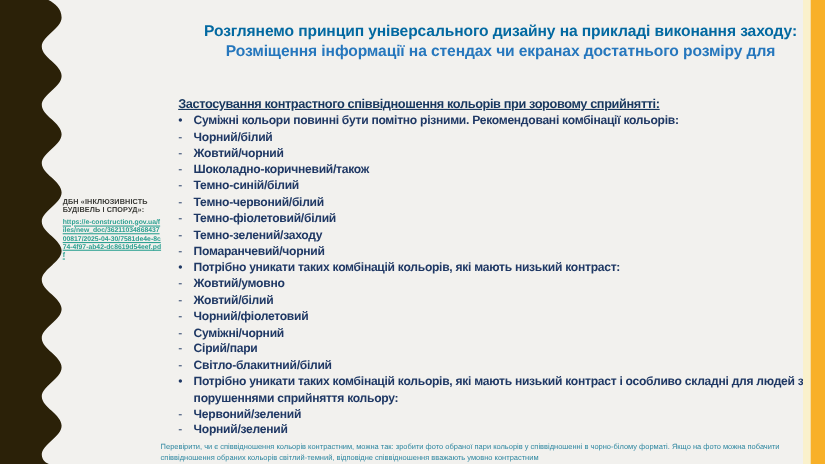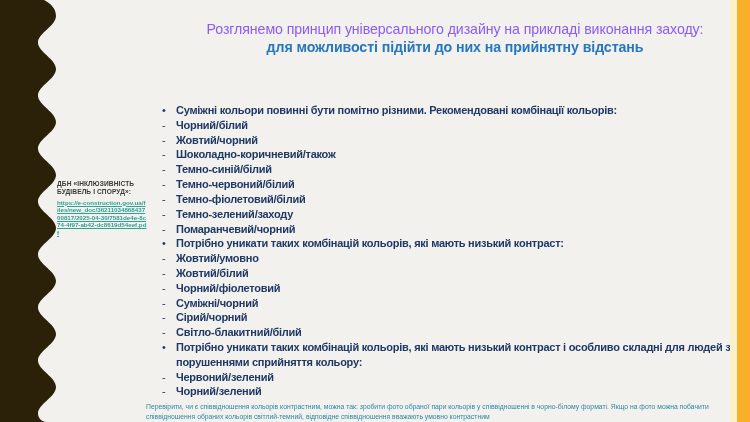--- a/index.html
+++ b/index.html
@@ -5,21 +5,21 @@
   html,body{margin:0;padding:0;}
   .slide{
     position:relative;width:750px;height:422px;overflow:hidden;
     background:#F2F1EE;font-family:"Liberation Sans",sans-serif;
   }
   .wave-band{position:absolute;left:0;top:0;z-index:2;}
   .bar-light{position:absolute;right:13px;top:0;height:422px;width:7px;background:#FAF1CC;z-index:6;}
   .bar-amber{position:absolute;right:0;top:0;height:422px;width:13px;background:#F8B028;z-index:6;}
 
   .title-block{position:absolute;top:21px;left:166px;width:578px;text-align:center;z-index:3;}
-  .title{font-size:14.2px;font-weight:normal;color:#8b5cf6;line-height:17.6px;letter-spacing:-0.1px;}
+  .title{font-size:14.2px;font-weight:bold;color:#0369a1;line-height:17.6px;letter-spacing:-0.1px;}
   .subtitle{font-size:14.2px;font-weight:bold;color:#2677BD;line-height:17.6px;letter-spacing:-0.1px;}
 
   .heading{
     position:absolute;top:88px;left:162px;z-index:3;
     font-size:11.6px;font-weight:bold;color:#17375E;
     text-decoration:underline;letter-spacing:-0.35px;white-space:nowrap;
   }
   .list{
     position:absolute;top:103px;left:162px;width:584px;z-index:1;
     font-size:11px;line-height:14.82px;color:#1F3864;letter-spacing:-0.25px;
@@ -70,23 +70,24 @@
   <div class="bar-light"></div>
   <div class="bar-amber"></div>
 
   <div class="sidebar">
     <div class="dbn-label">ДБН «ІНКЛЮЗИВНІСТЬ БУДІВЕЛЬ І СПОРУД»:</div>
     <a class="dbn-link" href="#">https://e-construction.gov.ua/files/new_doc/3621103486843700817/2025-04-30/7581de4e-8c74-4f97-ab42-dc8619d54eef.pdf</a>
   </div>
 
   <div class="title-block">
     <div class="title">Розглянемо принцип універсального дизайну на прикладі виконання заходу:</div>
-    <div class="subtitle">для можливості підійти до них на прийнятну відстань</div>
+    <div class="subtitle">Розміщення інформації на стендах чи екранах достатнього розміру для</div>
   </div>
 
+  <div class="heading">Застосування контрастного співвідношення кольорів при зоровому сприйнятті:</div>
 
   <div class="list">
   <div class="li">
     <span class="marker">•</span>
     <span class="li-text">Суміжні кольори повинні бути помітно різними. Рекомендовані комбінації кольорів:</span>
   </div>
 
   <div class="li">
     <span class="marker">-</span>
     <span class="li-text">Чорний/білий</span>
@@ -147,21 +148,21 @@
     <span class="li-text">Чорний/фіолетовий</span>
   </div>
 
   <div class="li">
     <span class="marker">-</span>
     <span class="li-text">Суміжні/чорний</span>
   </div>
 
   <div class="li">
     <span class="marker">-</span>
-    <span class="li-text">Сірий/чорний</span>
+    <span class="li-text">Сірий/пари</span>
   </div>
 
   <div class="li">
     <span class="marker">-</span>
     <span class="li-text">Світло-блакитний/білий</span>
   </div>
 
   <div class="li">
     <span class="marker">•</span>
     <span class="li-text">Потрібно уникати таких комбінацій кольорів, які мають низький контраст і особливо складні для людей з порушеннями сприйняття кольору:</span>

